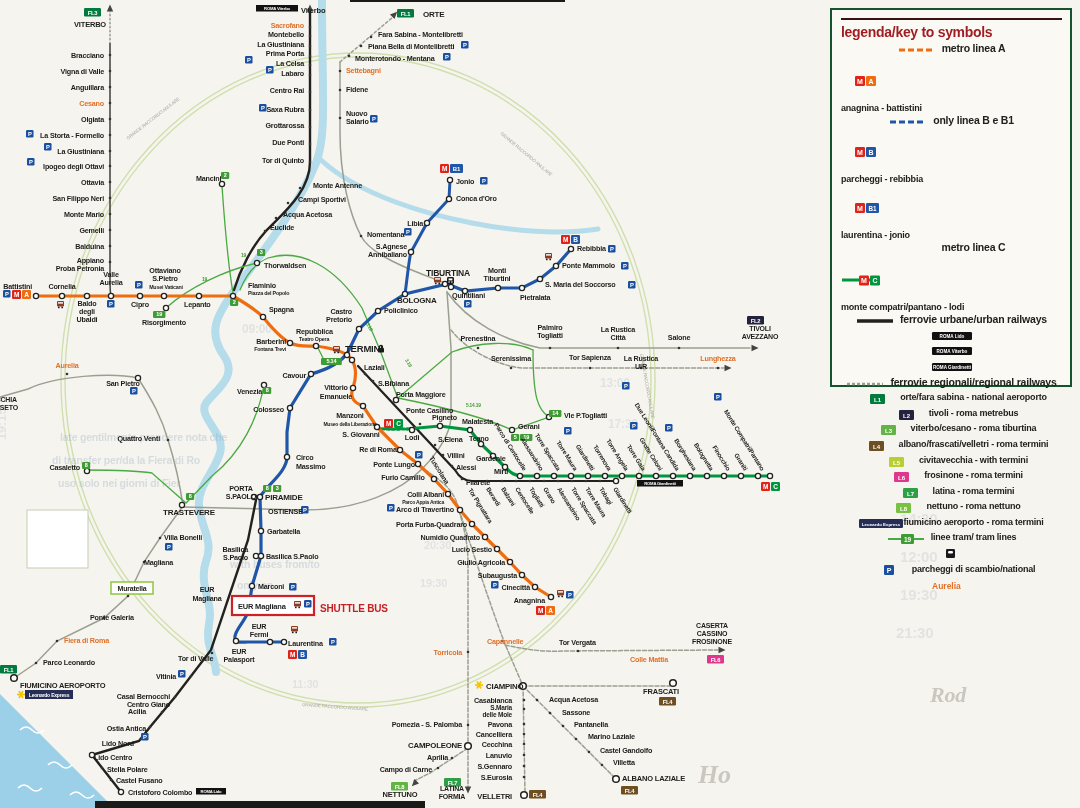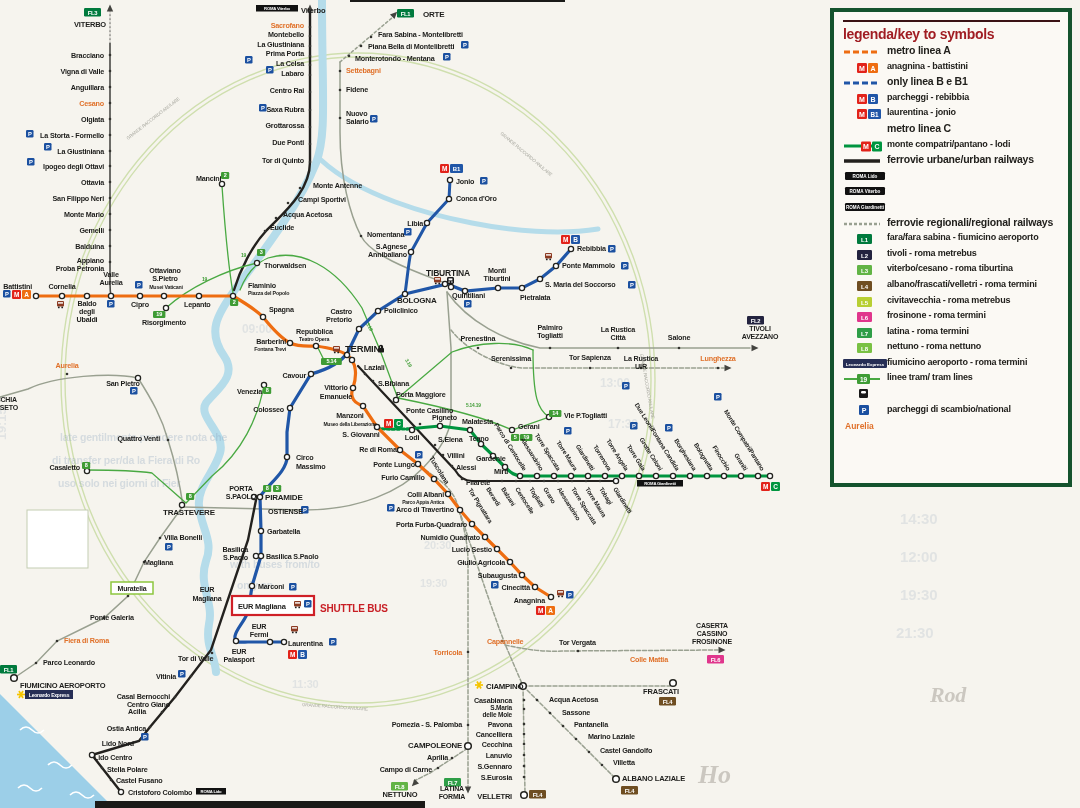--- a/index.html
+++ b/index.html
@@ -1,27 +1,27 @@
 <!DOCTYPE html>
 <html><head>
 <meta charset="utf-8">
 <style>
   html,body{margin:0;padding:0;background:#e9e7e0;}
   #app{position:relative;width:1080px;height:808px;overflow:hidden;background:#f6f4ee;
        font-family:"Liberation Sans",sans-serif;}
   #map-svg{position:absolute;left:0;top:0;}
-  .legend{position:absolute;left:830px;top:8px;width:242px;height:479px;box-sizing:border-box;
-          background:#fbf9f4;border:4px solid #14532d;padding:6px 8px 0 9px;}
+  .legend{position:absolute;left:830px;top:8px;width:242px;height:379px;box-sizing:border-box;
+          background:#fbf9f4;border:2px solid #14532d;padding:6px 8px 0 9px;}
   .legend .tl{border-top:2.6px solid #3a1214;margin:2px 0 4px 0;}
   .legend h1{margin:0 0 3px 0;font-size:14px;color:#a01d23;font-weight:bold;letter-spacing:-0.3px;}
-  .lr{display:flex;align-items:flex-start;margin:1.6px 0;color:#22211d;}
+  .lr{display:flex;align-items:flex-start;margin:1.6px 0;color:#22211d;justify-content:center;}
   .lr .lead{width:44px;flex:0 0 44px;display:flex;align-items:center;min-height:11px;}
   .lr .txt{font-size:9px;font-weight:bold;line-height:10.5px;letter-spacing:-0.2px;}
   .lr.head .txt{font-size:10.5px;}
-  .lr.sub{margin-left:0px;}
+  .lr.sub{margin-left:0px;flex-direction:column;}
 </style>
 </head>
 <body>
 
 <div id="app">
   <svg id="map-svg" viewBox="0 0 1080 808" width="1080" height="808">
       <rect x="0" y="0" width="1080" height="808" fill="#f6f4ee"></rect>
       <polygon points="0,694 114,808 0,808" fill="#9ccfe8"></polygon>
       <path d="M20,730 q6,-6 12,0 q6,6 12,0" stroke="#fff" stroke-width="1.6" fill="none"></path>
       <path d="M48,765 q6,-6 12,0 q6,6 12,0" stroke="#fff" stroke-width="1.6" fill="none"></path>
@@ -838,21 +838,21 @@
           </div>
           <div class="txt">ferrovie regionali/regional railways</div>
         </div>
         <div class="lr">
           <div class="lead">
             <svg width="44" height="14">
               <rect x="14" y="2" width="15" height="10" rx="1.2" fill="#007a3d"></rect>
               <text x="21.5" y="9.8" font-size="6" font-weight="700" fill="#fff" text-anchor="middle">L1</text>
             </svg>
           </div>
-          <div class="txt">fara/fara sabina - fiumicino aeroporto</div>
+          <div class="txt">orte/fara sabina - national aeroporto</div>
         </div>
         <div class="lr">
           <div class="lead">
             <svg width="44" height="14">
               <rect x="14" y="2" width="15" height="10" rx="1.2" fill="#23233f"></rect>
               <text x="21.5" y="9.8" font-size="6" font-weight="700" fill="#fff" text-anchor="middle">L2</text>
             </svg>
           </div>
           <div class="txt">tivoli - roma metrebus</div>
         </div>
@@ -874,21 +874,21 @@
           </div>
           <div class="txt">albano/frascati/velletri - roma termini</div>
         </div>
         <div class="lr">
           <div class="lead">
             <svg width="44" height="14">
               <rect x="14" y="2" width="15" height="10" rx="1.2" fill="#b8cf33"></rect>
               <text x="21.5" y="9.8" font-size="6" font-weight="700" fill="#fff" text-anchor="middle">L5</text>
             </svg>
           </div>
-          <div class="txt">civitavecchia - roma metrebus</div>
+          <div class="txt">civitavecchia - with termini</div>
         </div>
         <div class="lr">
           <div class="lead">
             <svg width="44" height="14">
               <rect x="14" y="2" width="15" height="10" rx="1.2" fill="#e0368c"></rect>
               <text x="21.5" y="9.8" font-size="6" font-weight="700" fill="#fff" text-anchor="middle">L6</text>
             </svg>
           </div>
           <div class="txt">frosinone - roma termini</div>
         </div>

